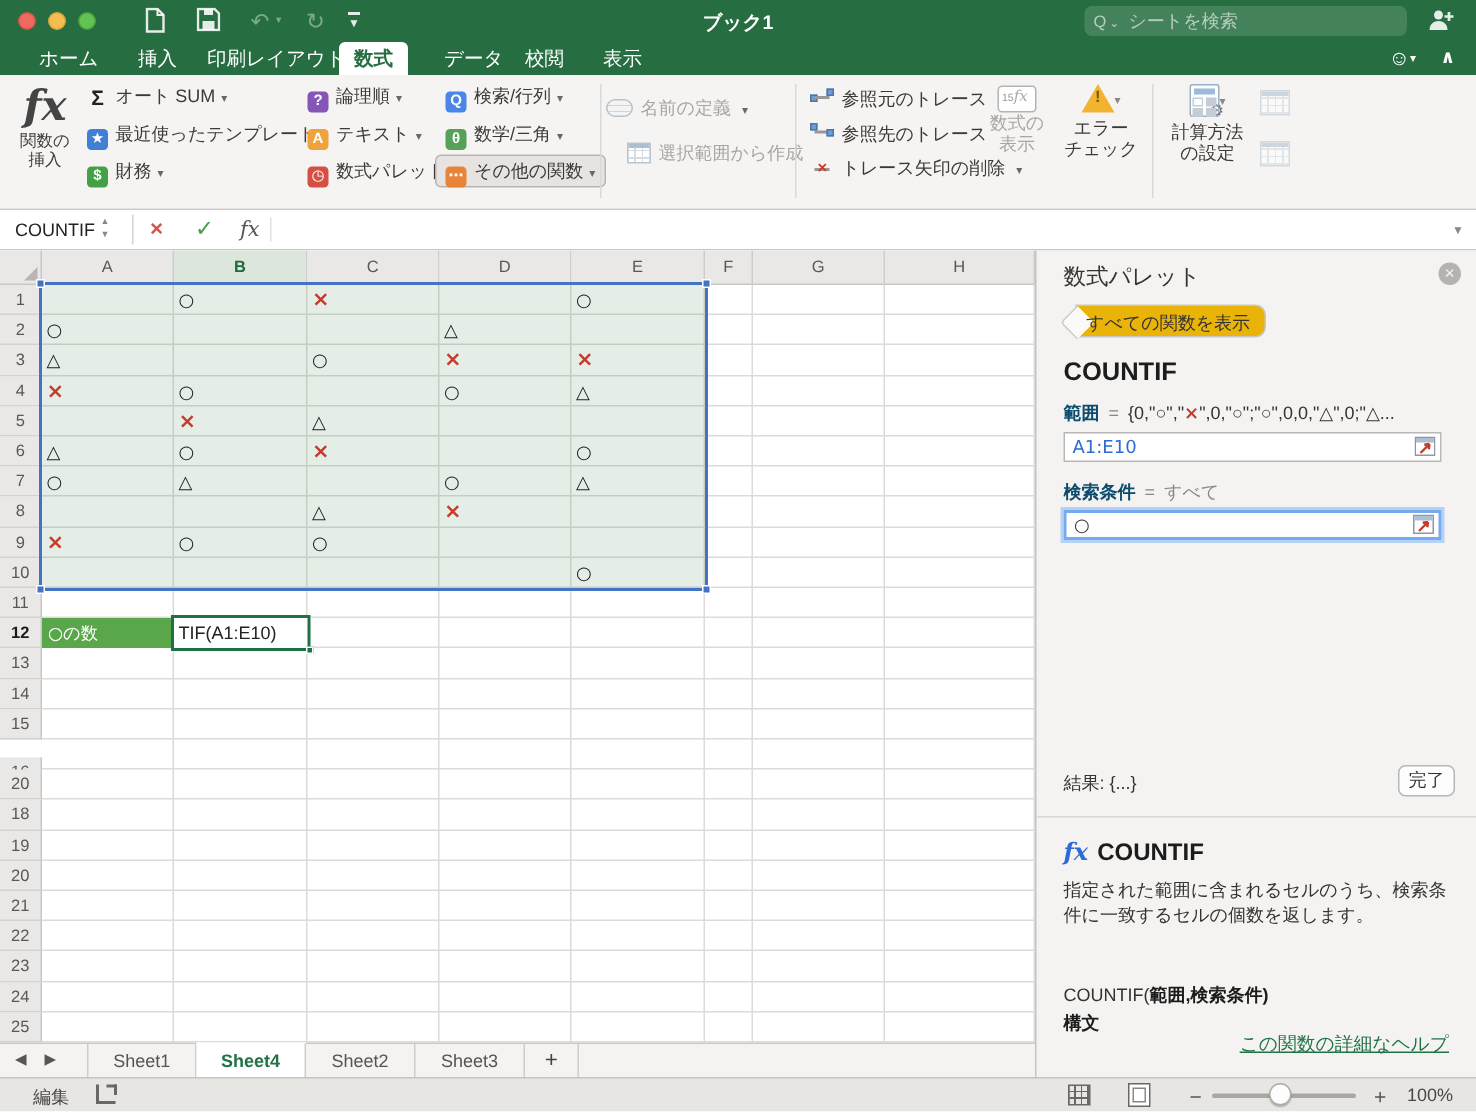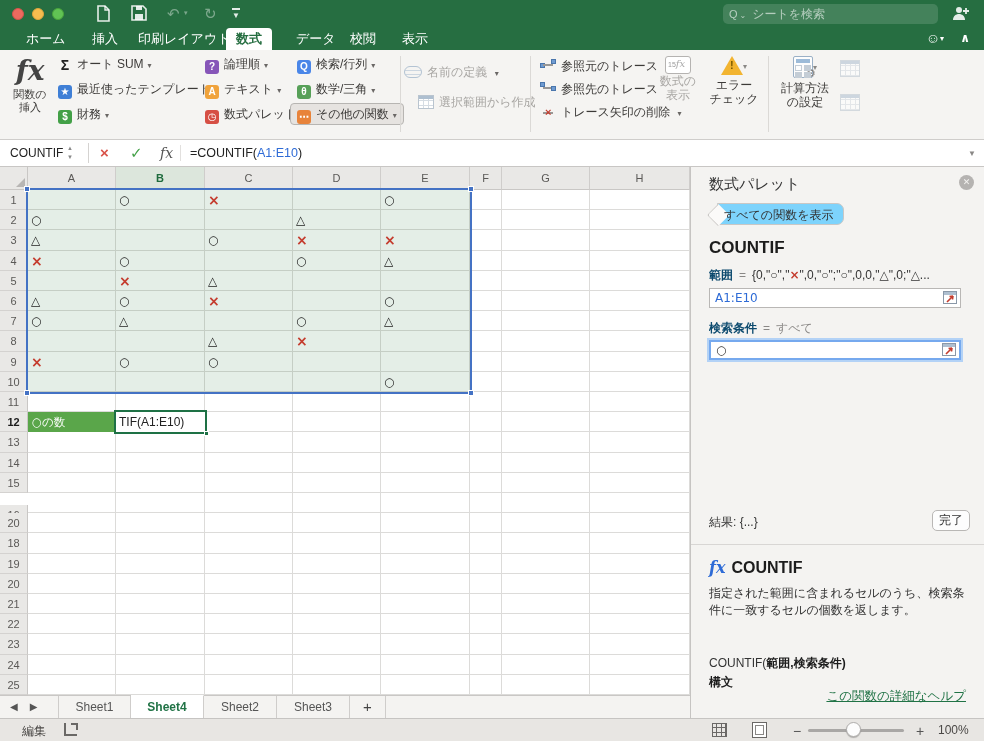--- a/index.html
+++ b/index.html
@@ -128,21 +128,21 @@
   #edit-cell .fillh { position:absolute; right:-4px; bottom:-4px; width:5px; height:5px;
     background:#1e7145; border:1px solid #fff; }
 
   
   #panel { position:absolute; left:690px; top:167px; width:294px; height:551px; background:#f4f3f1;
     border-left:1px solid #c6c4c2; font-size:12px; color:#333; }
   #panel-title { position:absolute; left:18px; top:8px; font-size:15px; color:#333; }
   #panel-close { position:absolute; right:10px; top:8px; width:15px; height:15px; border-radius:50%;
     background:#b5b3b1; color:#f4f3f1; font-size:9px; line-height:15px; text-align:center; font-weight:bold; }
   #show-all { position:absolute; left:26px; top:36px; height:22px; line-height:22px; padding:0 10px 0 6px;
-    background:#7dd3fc; border:1px solid #c9c7c5; border-radius:0 7px 7px 0; font-size:12px; color:#333; }
+    background:#eab308; border:1px solid #c9c7c5; border-radius:0 7px 7px 0; font-size:12px; color:#333; }
   #show-all::before { content:""; position:absolute; left:-8px; top:3px; width:15px; height:15px;
     background:#fbfaf9; border-left:1px solid #c9c7c5; border-bottom:1px solid #c9c7c5;
     transform:rotate(45deg); border-radius:0 0 0 3px; }
   #show-all span { position:relative; }
   #pfn { position:absolute; left:18px; top:71px; font-size:17px; font-weight:bold; color:#1c1c1c; }
   .argrow { position:absolute; left:18px; right:14px; white-space:nowrap; overflow:hidden; }
   .argrow .an { font-weight:bold; color:#0c4a6e; }
   .argrow .eq { color:#8a8886; margin:0 6px; }
   .argrow .gray { color:#8a8886; }
   .argrow .redx { color:#c43c2e; font-weight:bold; font-family:"DejaVu Sans",sans-serif; }
@@ -220,20 +220,21 @@
       <svg width="16" height="16" viewBox="0 0 16 16">
           <path d="M1 1h11l3 3v11H1z" fill="none" stroke="rgba(255,255,255,.88)" stroke-width="1.6"></path>
           <rect x="4" y="9" width="8" height="6" fill="rgba(255,255,255,.88)"></rect>
           <rect x="5" y="1" width="6" height="4" fill="rgba(255,255,255,.88)"></rect>
         </svg>
     </span>
     <span class="qat dim" style="left:167px;font-size:15px">↶</span>
     <span class="qat dim" style="left:184px;top:9px;font-size:7px">▾</span>
     <span class="qat dim" style="left:204px;font-size:15px">↻</span>
     <span class="qat" style="left:232px;top:8px;font-size:8px;border-top:2px solid rgba(255,255,255,.88);padding-top:1px">▼</span>
+    <div id="win-title">ブック1</div>
     <div id="search-box">
       <span class="mag">Q</span><span class="chev">⌄</span><span>シートを検索</span>
     </div>
     <span id="share-btn">
       <svg width="18" height="16" viewBox="0 0 18 16">
           <circle cx="7" cy="5" r="3" fill="rgba(255,255,255,.88)"></circle>
           <path d="M1 15c0-4 3-6 6-6s6 2 6 6z" fill="rgba(255,255,255,.88)"></path>
           <path d="M14 3v6M11 6h6" stroke="rgba(255,255,255,.88)" stroke-width="1.8"></path>
         </svg>
     </span>
@@ -316,23 +317,20 @@
     <div id="name-box">COUNTIF</div>
     <div id="name-stepper">
       <div>▲</div>
         <div>▼</div>
     </div>
     <div class="vdiv"></div>
     <span id="fx-cancel">×</span>
     <span id="fx-ok">✓</span>
     <span id="fx-ins">fx</span>
     <div class="vdiv2"></div>
-    <div id="formula-text">
-      <span>=COUNTIF(</span><span class="ref">A1:E10</span><span>)</span>
-    </div>
     <span id="fbar-expand">▼</span>
   </div>
 
   <div id="sheet">
     <div id="grid-dynamic">
         <div class="ch" style="left:28px;width:88px">A</div>
         <div class="ch act" style="left:116px;width:89px">B</div>
         <div class="ch" style="left:205px;width:88px">C</div>
         <div class="ch" style="left:293px;width:88px">D</div>
         <div class="ch" style="left:381px;width:89px">E</div>

